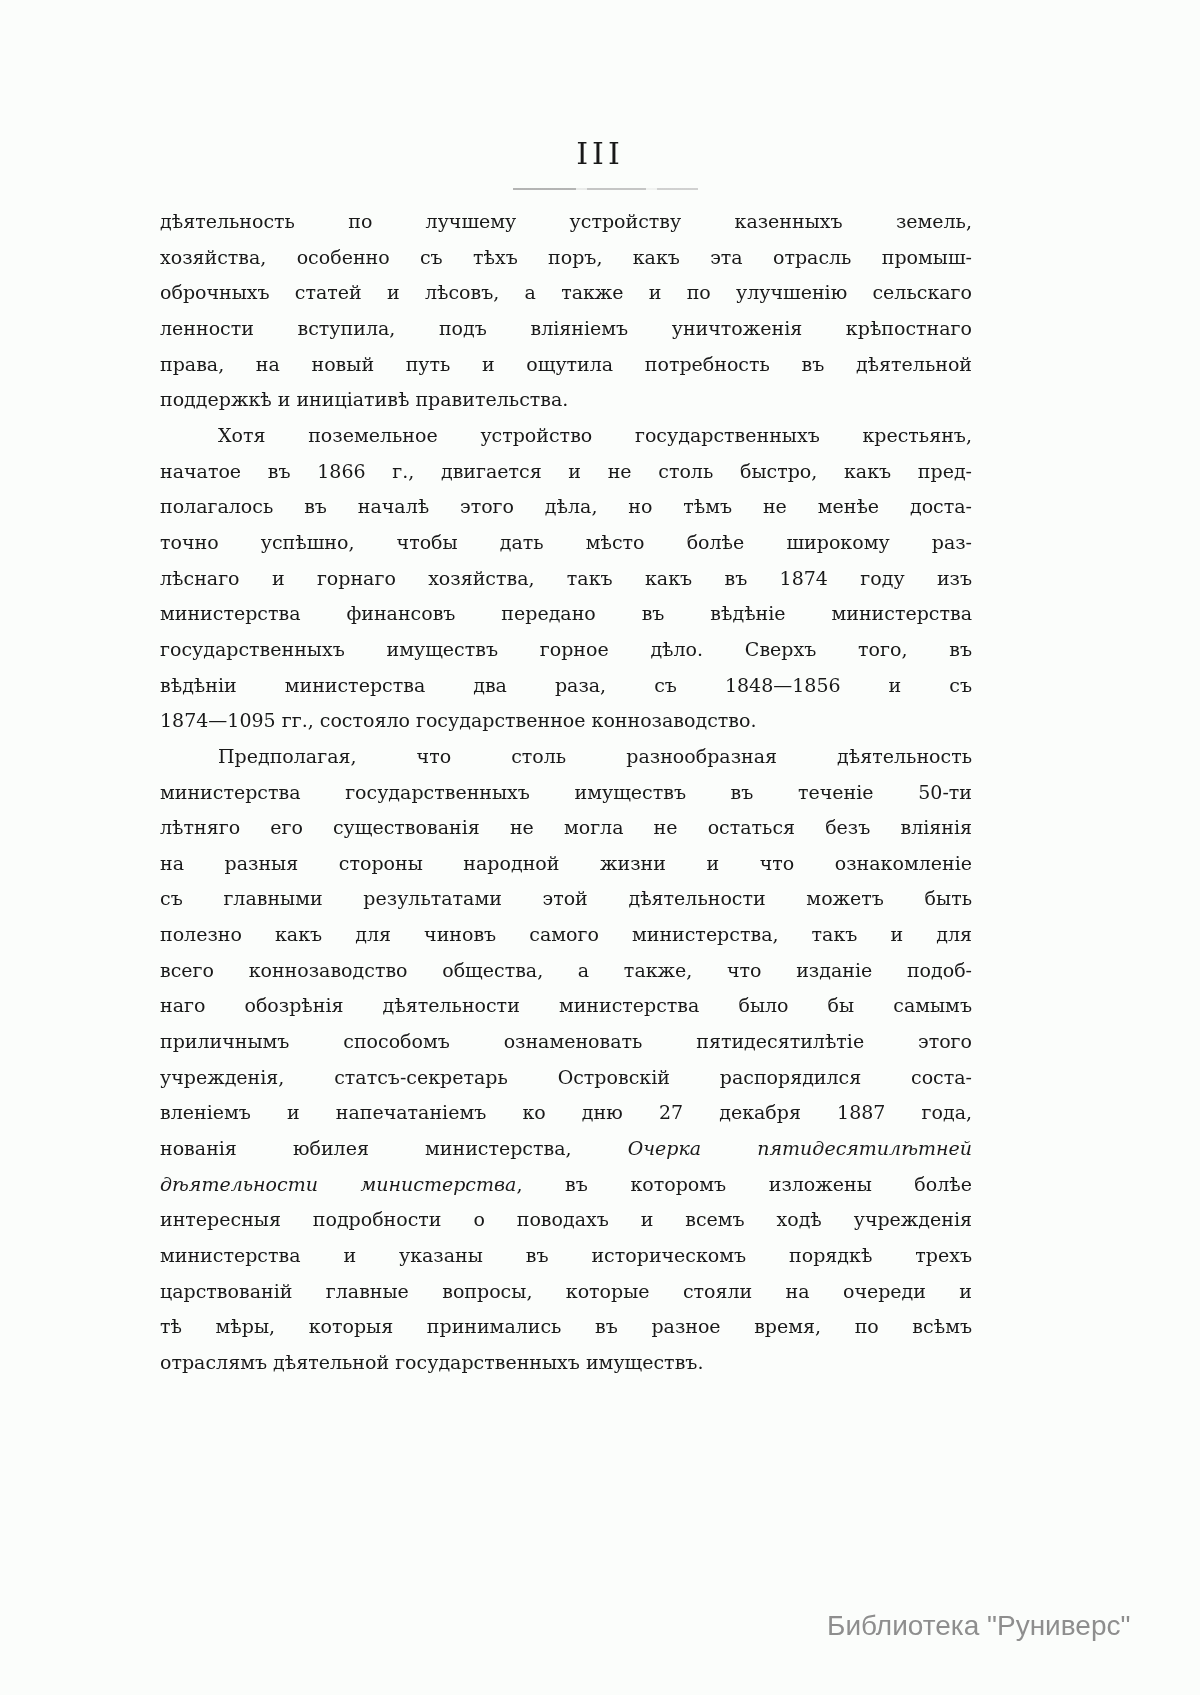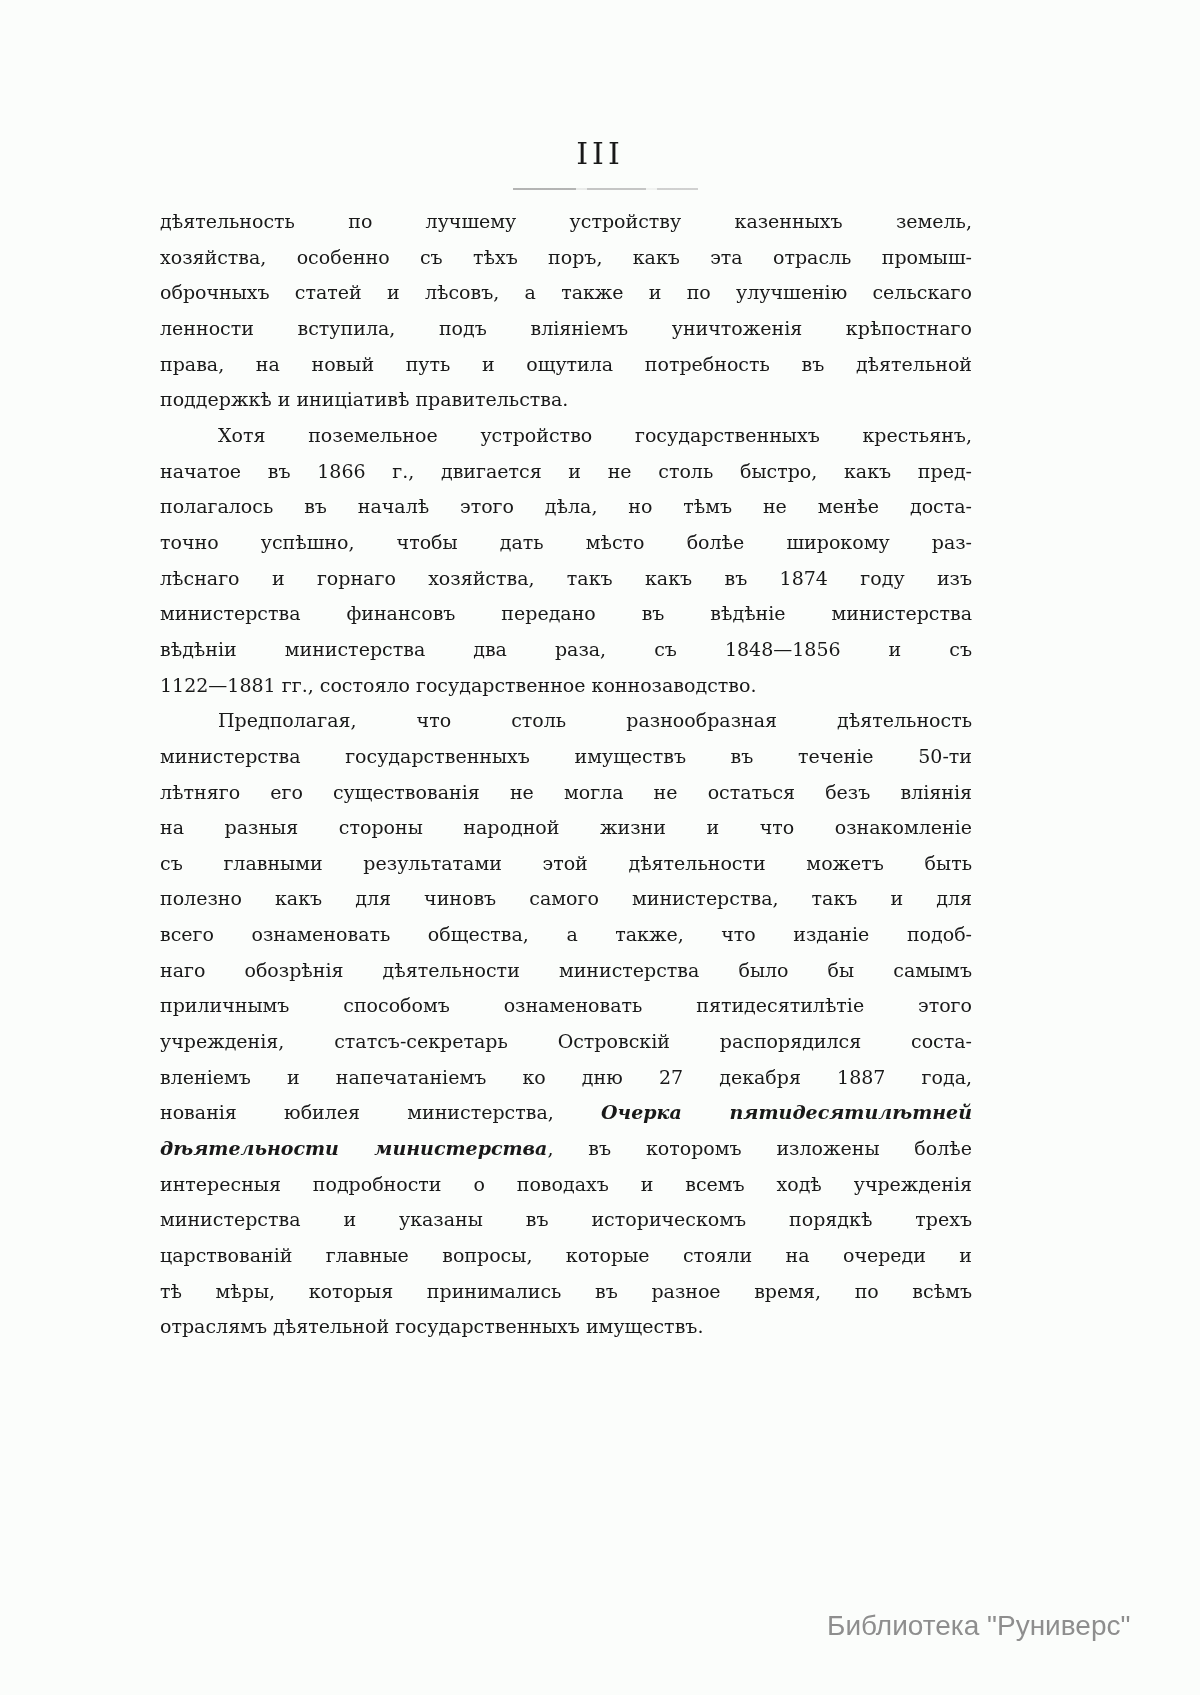--- a/index.html
+++ b/index.html
@@ -28,21 +28,21 @@
   .line{
     text-align:justify;
     -moz-text-align-last:justify;
     text-align-last:justify;
   }
   .line.para-end{
     text-align-last:left;
     -moz-text-align-last:left;
   }
   .line.indent{text-indent:58px;}
-  .italic{font-style:italic;font-weight:bold;}
+  .italic{font-style:italic;font-weight:normal;}
   .smallcaps{font-variant:small-caps;letter-spacing:1.5px;}
   .watermark{
     position:absolute;left:827px;top:1610px;
     font-family:"Liberation Sans","DejaVu Sans",sans-serif;
     font-size:28px;color:#8e8e8e;
   }
 </style>
 </head>
 <body>
 
@@ -58,29 +58,30 @@
       <div class="line"><span>оброчныхъ статей и лѣсовъ, а также и по улучшенію сельскаго</span></div>
       <div class="line"><span>ленности вступила, подъ вліяніемъ уничтоженія крѣпостнаго</span></div>
       <div class="line"><span>права, на новый путь и ощутила потребность въ дѣятельной</span></div>
       <div class="line para-end"><span>поддержкѣ и иниціативѣ правительства.</span></div>
       <div class="line indent"><span>Хотя поземельное устройство государственныхъ крестьянъ,</span></div>
       <div class="line"><span>начатое въ 1866 г., двигается и не столь быстро, какъ пред-</span></div>
       <div class="line"><span>полагалось въ началѣ этого дѣла, но тѣмъ не менѣе доста-</span></div>
       <div class="line"><span>точно успѣшно, чтобы дать мѣсто болѣе широкому раз-</span></div>
       <div class="line"><span>лѣснаго и горнаго хозяйства, такъ какъ въ 1874 году изъ</span></div>
       <div class="line"><span>министерства финансовъ передано въ вѣдѣніе министерства</span></div>
+      <div class="line"><span>государственныхъ имуществъ горное дѣло. Сверхъ того, въ</span></div>
       <div class="line"><span>вѣдѣніи министерства два раза, съ 1848—1856 и съ</span></div>
-      <div class="line para-end"><span>1122—1881 гг., состояло государственное коннозаводство.</span></div>
+      <div class="line para-end"><span>1874—1095 гг., состояло государственное коннозаводство.</span></div>
       <div class="line indent"><span>Предполагая, что столь разнообразная дѣятельность</span></div>
       <div class="line"><span>министерства государственныхъ имуществъ въ теченіе 50-ти</span></div>
       <div class="line"><span>лѣтняго его существованія не могла не остаться безъ вліянія</span></div>
       <div class="line"><span>на разныя стороны народной жизни и что ознакомленіе</span></div>
       <div class="line"><span>съ главными результатами этой дѣятельности можетъ быть</span></div>
       <div class="line"><span>полезно какъ для чиновъ самого министерства, такъ и для</span></div>
-      <div class="line"><span>всего ознаменовать общества, а также, что изданіе подоб-</span></div>
+      <div class="line"><span>всего коннозаводство общества, а также, что изданіе подоб-</span></div>
       <div class="line"><span>наго обозрѣнія дѣятельности министерства было бы самымъ</span></div>
       <div class="line"><span>приличнымъ способомъ ознаменовать пятидесятилѣтіе этого</span></div>
       <div class="line"><span>учрежденія, статсъ-секретарь Островскій распорядился соста-</span></div>
       <div class="line"><span>вленіемъ и напечатаніемъ ко дню 27 декабря 1887 года,</span></div>
       <div class="line"><span>нованія юбилея министерства, </span><span class="italic">Очерка пятидесятилѣтней</span></div>
       <div class="line"><span class="italic">дѣятельности министерства</span><span>, въ которомъ изложены болѣе</span></div>
       <div class="line"><span>интересныя подробности о поводахъ и всемъ ходѣ учрежденія</span></div>
       <div class="line"><span>министерства и указаны въ историческомъ порядкѣ трехъ</span></div>
       <div class="line"><span>царствованій главные вопросы, которые стояли на очереди и</span></div>
       <div class="line"><span>тѣ мѣры, которыя принимались въ разное время, по всѣмъ</span></div>

